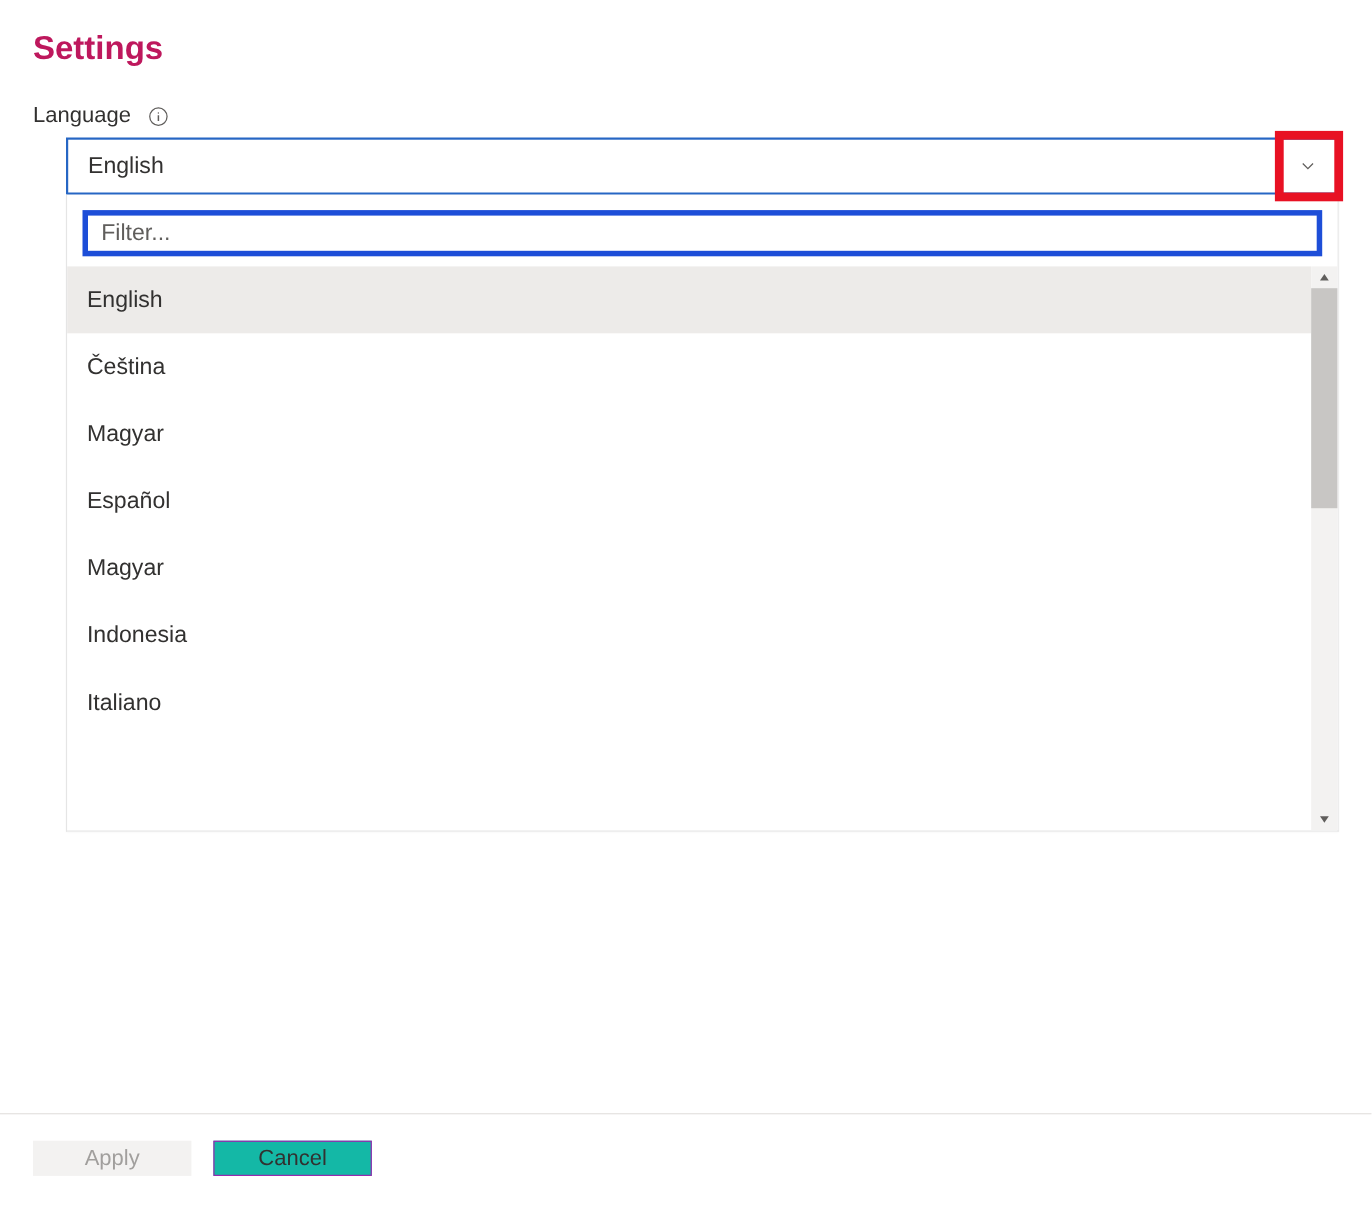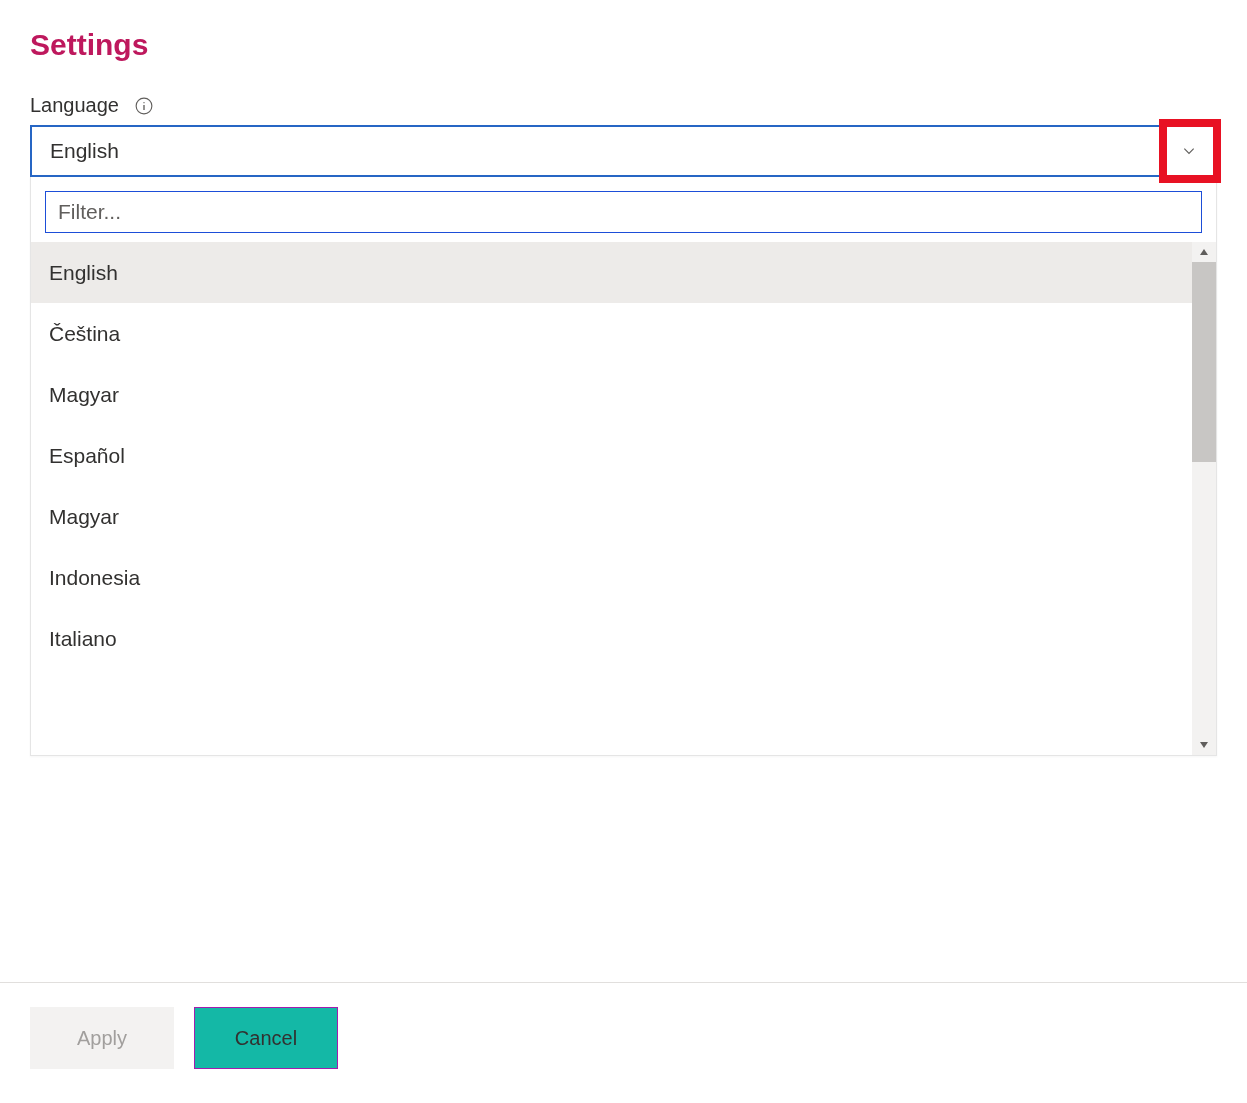--- a/index.html
+++ b/index.html
@@ -41,20 +41,21 @@
       display: inline-flex;
       align-items: center;
       justify-content: center;
     }
     .info-icon svg {
       width: 18px;
       height: 18px;
     }
     .select-wrap {
       position: relative;
+      margin-left: 30px;
     }
     .select-box {
       width: 100%;
       height: 52px;
       border: 2px solid #2666c4;
       background: #ffffff;
       display: flex;
       align-items: center;
       justify-content: space-between;
       padding: 0 16px 0 18px;
@@ -93,21 +94,21 @@
       border-top: none;
       background: #ffffff;
       box-shadow: 0 1px 2px rgba(0,0,0,0.04);
     }
     .filter-wrap {
       padding: 14px 14px 9px 14px;
     }
     .filter-input {
       width: 100%;
       height: 42px;
-      border: 1px solid #1d4ed8;
+      border: 5px solid #1d4ed8;
       padding: 0 12px;
       font-size: 21px;
       font-family: inherit;
       color: #323130;
       outline: none;
     }
     .filter-input::placeholder {
       color: #605e5c;
     }
     .options-viewport {
@@ -171,21 +172,21 @@
       position: absolute;
       left: 0;
       right: 0;
       bottom: 0;
       border-top: 1px solid #e1dfdd;
       padding: 24px 30px 34px 30px;
       display: flex;
       gap: 20px;
     }
     .btn {
-      height: 62px;
+      height: 32px;
       min-width: 144px;
       padding: 0 28px;
       font-size: 20px;
       font-family: inherit;
       border: 1px solid transparent;
       cursor: pointer;
       display: inline-flex;
       align-items: center;
       justify-content: center;
     }

